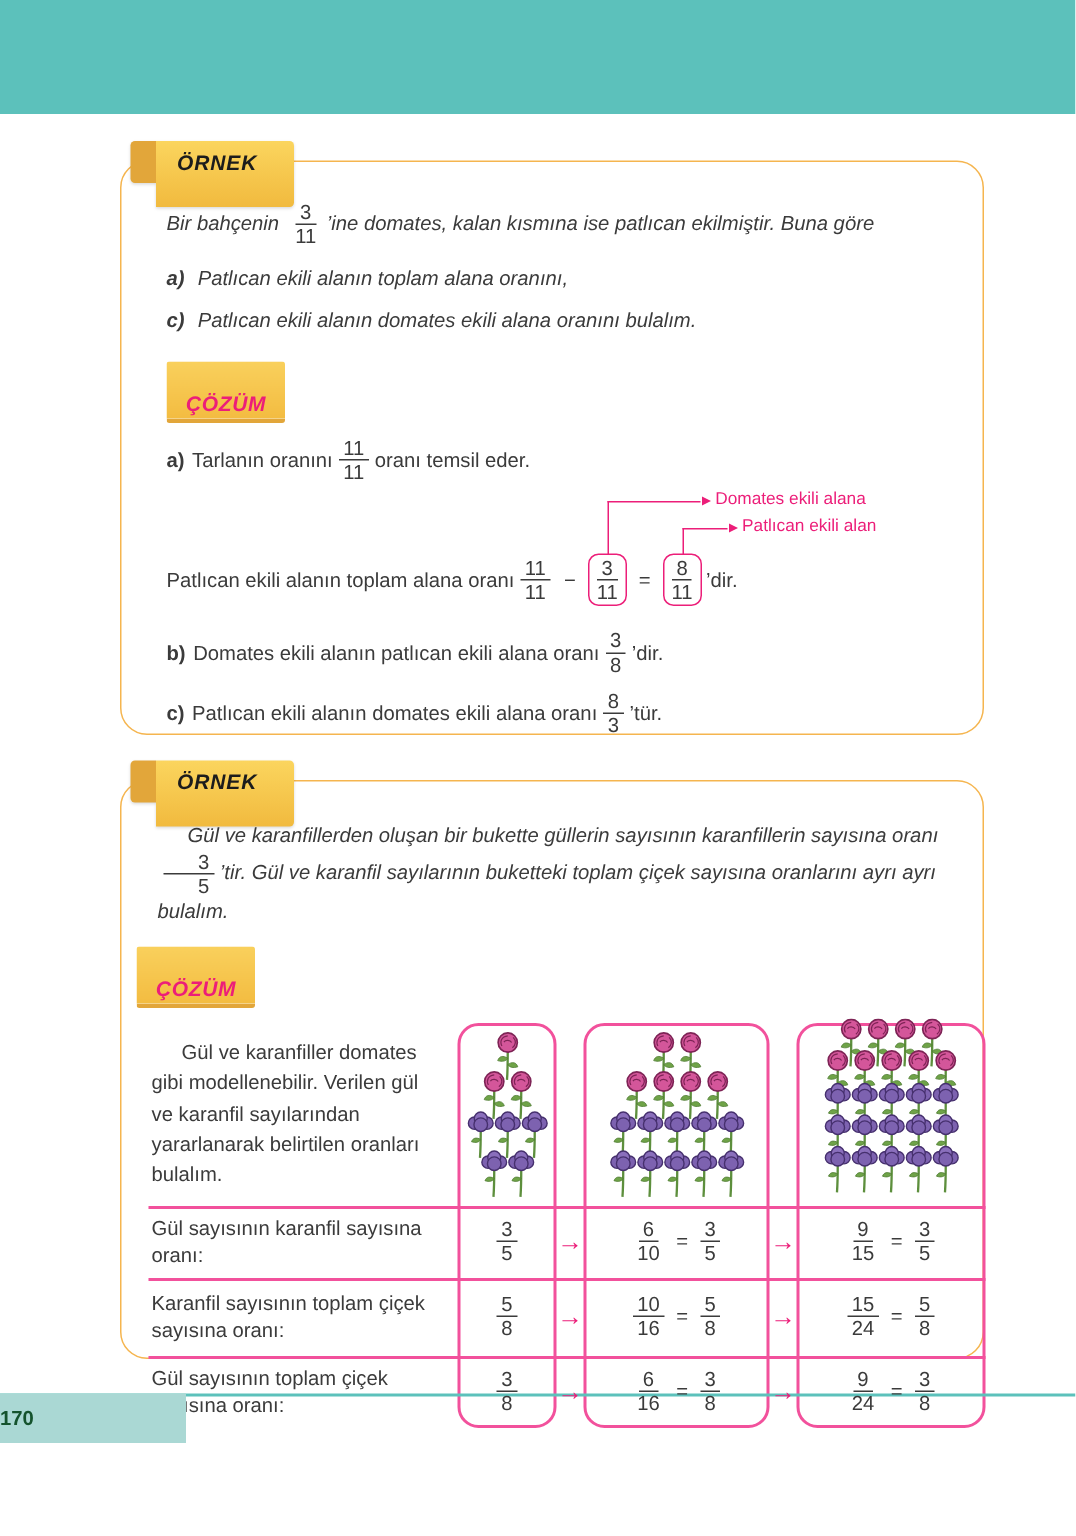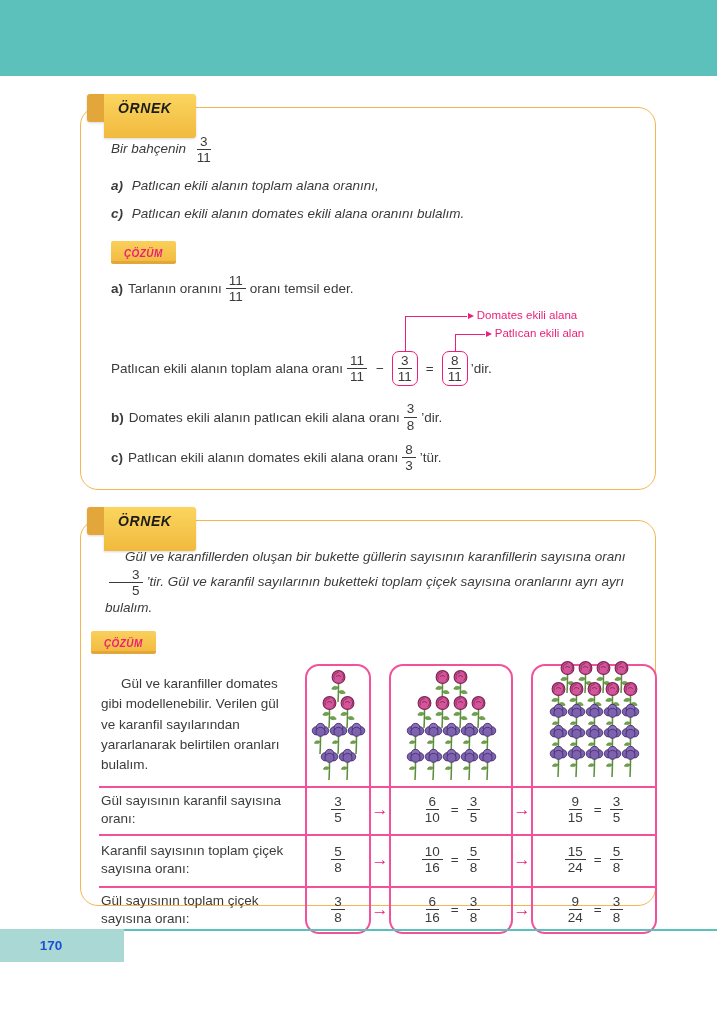--- a/index.html
+++ b/index.html
@@ -22,21 +22,21 @@
   
   .tab{position:absolute;top:-14px;left:6px;height:44px;display:flex;z-index:3;
     filter:drop-shadow(0 1px 1px rgba(0,0,0,.15))}
   .tab .fold{width:17px;height:28px;background:var(--yellowD);border-radius:3px 0 0 3px}
   .tab .tbody{background:linear-gradient(#fbd55e,#f1ba3e);padding:0 24px 0 14px;
     line-height:28px;font-weight:bold;font-style:italic;font-size:14px;
     letter-spacing:.6px;color:#1c1c1c;border-radius:0 3px 3px 0}
   
   .tab2{display:inline-block;background:linear-gradient(#f9d05c,#f3bc41);
     border-bottom:3px solid var(--yellowD);border-radius:2px;
-    padding:7px 13px 2px 13px;font-weight:bold;font-style:italic;font-size:10px;
+    padding:20px 13px 2px 13px;font-weight:bold;font-style:italic;font-size:14px;
     color:var(--pink);letter-spacing:.4px}
   .inner1{padding:26px 28px 8px 30px}
   .inner2{padding:26px 10px 8px 10px}
   .it{font-style:italic}
   .mk{font-weight:bold;margin-right:5px}
   
   .frac{display:inline-flex;flex-direction:column;align-items:center;
     vertical-align:middle;line-height:1.12;margin:0 4px;font-style:normal;font-size:13.5px}
   .frac .num{border-bottom:1.3px solid var(--ink);padding:0 3px}
   .frac .den{padding:0 3px}
@@ -84,40 +84,40 @@
   
   .fcol{grid-row:1;display:flex;flex-direction:column;justify-content:center;
     align-items:center;z-index:2;padding-top:2px}
   .frow{display:flex;justify-content:center;margin-top:-7px}
   .frow:first-child{margin-top:0}
   .fl{margin:0 -1.5px;display:inline-flex}
   .dense .frow{margin-top:-12px}
   
   .fline{position:absolute;top:929px;left:0;width:717px;height:2px;background:var(--teal)}
   .pbox{position:absolute;top:929px;left:0;width:124px;height:33px;background:var(--tealL);
-    display:flex;align-items:center;justify-content:center;padding-right:22px;
-    font-weight:bold;font-size:13.5px;color:#1d4ed8}
+    display:flex;align-items:center;justify-content:flex-start;padding-right:22px;
+    font-weight:bold;font-size:13.5px;color:#14532d}
 </style>
 </head>
 <body>
 
 <header class="topbar"></header>
 
 <section class="exbox exbox1">
   <div class="tab">
     <span class="fold"></span>
     <span class="tbody">ÖRNEK</span>
   </div>
   <div class="inner1">
     <p class="introline it">
       <span>Bir bahçenin</span>
       <span class="frac">
         <span class="num">3</span>
         <span class="den">11</span>
-      </span>
+      </span><span>’ine domates, kalan kısmına ise patlıcan ekilmiştir. Buna göre</span>
     </p>
     <p class="pitem it">
       <span class="mk">a)</span>
       <span>Patlıcan ekili alanın toplam alana oranını,</span>
     </p>
     <p class="pitem it">
       <span class="mk">c)</span>
       <span>Patlıcan ekili alanın domates ekili alana oranını bulalım.</span>
     </p>
     <div style="margin-top:20px">

